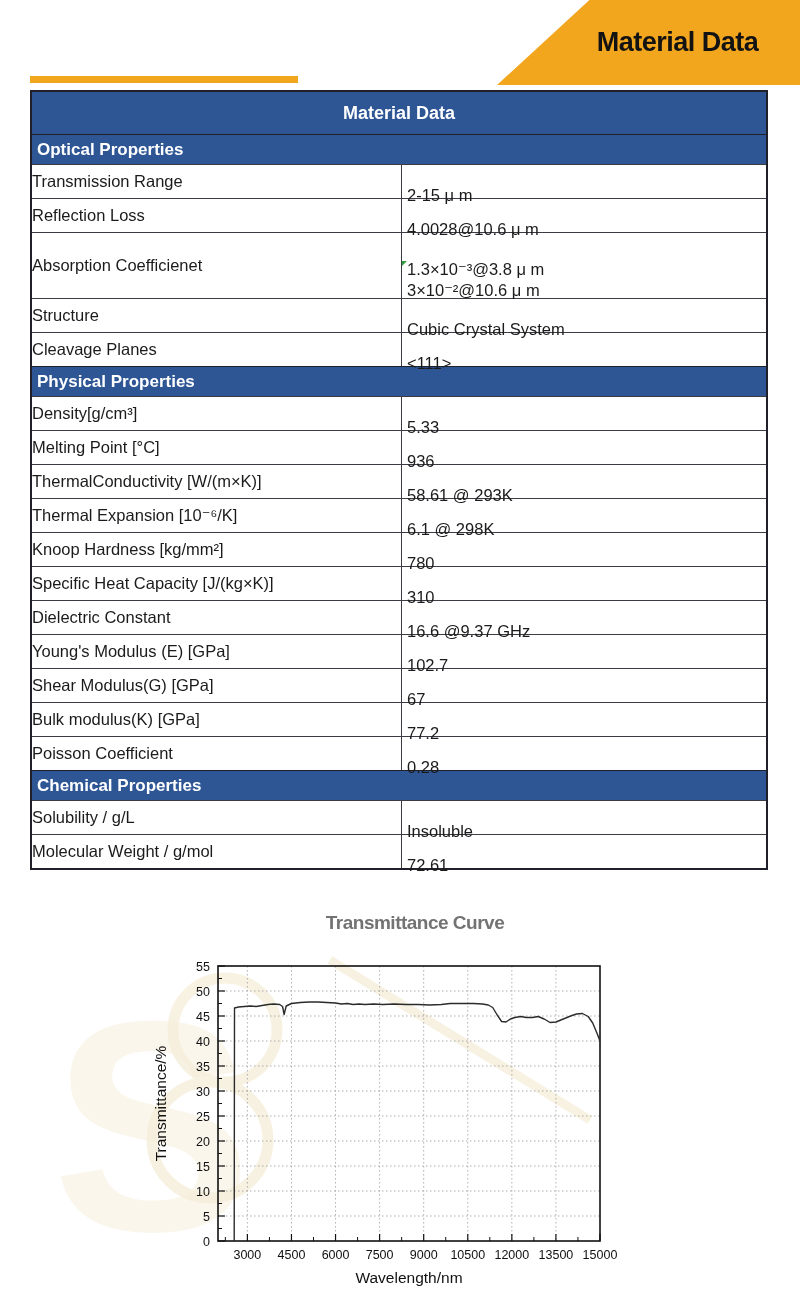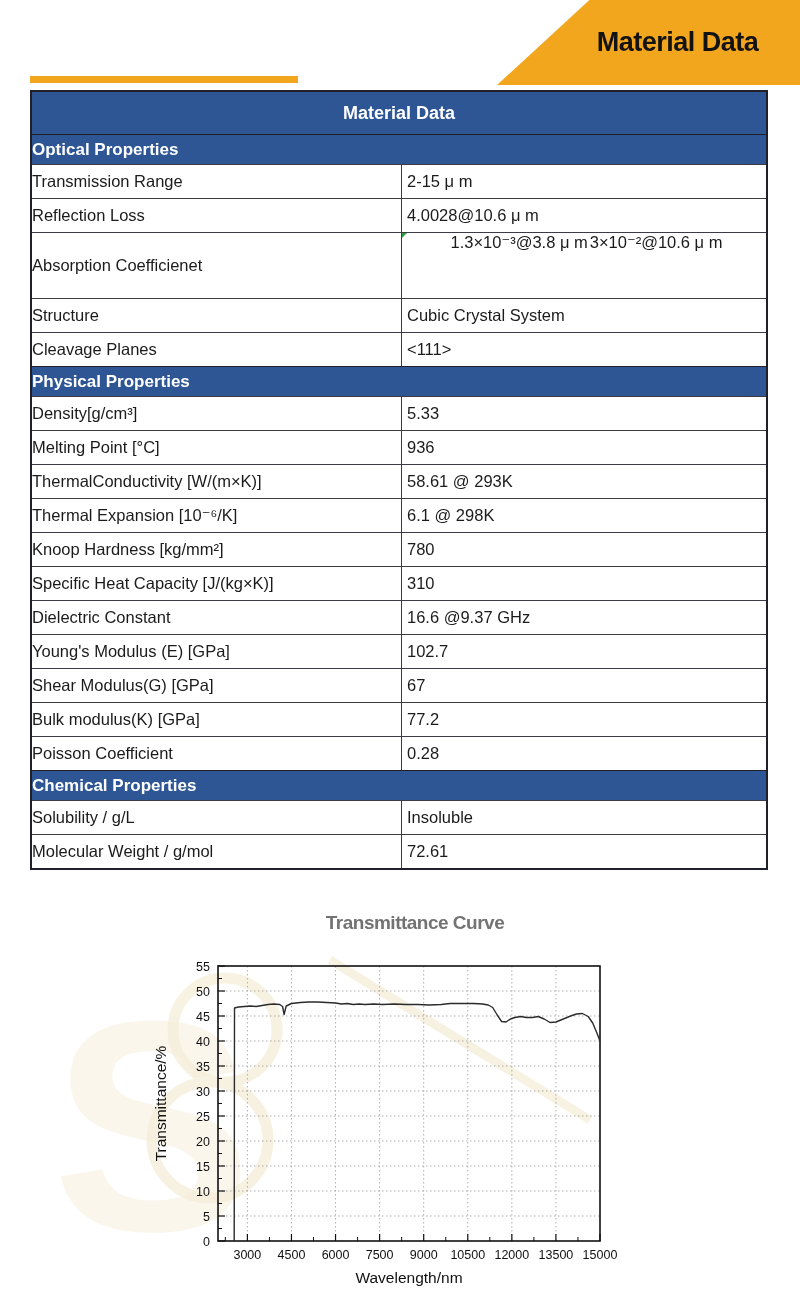--- a/index.html
+++ b/index.html
@@ -24,27 +24,27 @@
     display:flex;align-items:center;justify-content:center;padding-left:58px;}
   .corner-banner span{font-size:27px;font-weight:700;color:#131313;letter-spacing:-0.5px;}
 
   
   .tbl{position:absolute;left:30px;top:90px;width:738px;border:2px solid var(--outer);background:#fff;}
   .trow{display:flex;border-top:1px solid var(--line);}
   .trow:first-child{border-top:none;}
   .ttl{height:42px;background:var(--blue);color:#fff;align-items:center;justify-content:center;
        font-size:18px;font-weight:700;border-top:none;}
   .sec{height:30px;background:var(--blue);color:#fff;align-items:center;
-       font-size:17px;font-weight:700;border-top-color:var(--outer);}
+       font-size:17px;font-weight:700;padding-left:5px;border-top-color:var(--outer);}
   .row{height:34px;}
   .row.tall{height:66px;}
   .cell-l{flex:0 0 370px;border-right:1px solid var(--line);display:flex;align-items:center;
           font-size:16.5px;color:var(--ink);}
-  .cell-v{flex:1;display:flex;align-items:center;padding-left:5px;font-size:16.5px;color:var(--ink);position:relative;}
-  .cell-v.two{align-items:flex-start;justify-content:center;gap:2px;}
+  .cell-v{flex:1;display:flex;align-items:center;padding-left:5px;font-size:16.5px;color:var(--ink);position:relative;margin-top:28px;}
+  .cell-v.two{flex-direction:column;align-items:flex-start;justify-content:center;gap:2px;}
   .green-flag{position:absolute;left:0;top:0;width:0;height:0;
      border-top:5px solid #2E9E40;border-right:5px solid transparent;}
 
   
   .chart-title{position:absolute;left:150px;top:912px;width:530px;text-align:center;
      font-size:19px;font-weight:700;color:#737373;letter-spacing:-0.5px;}
   .wm-svg{position:absolute;left:40px;top:945px;z-index:0;}
   .chart-svg{position:absolute;left:150px;top:952px;z-index:1;}
   .chart-svg text{font-family:"Liberation Sans","DejaVu Sans",sans-serif;fill:#111;}
 </style>

